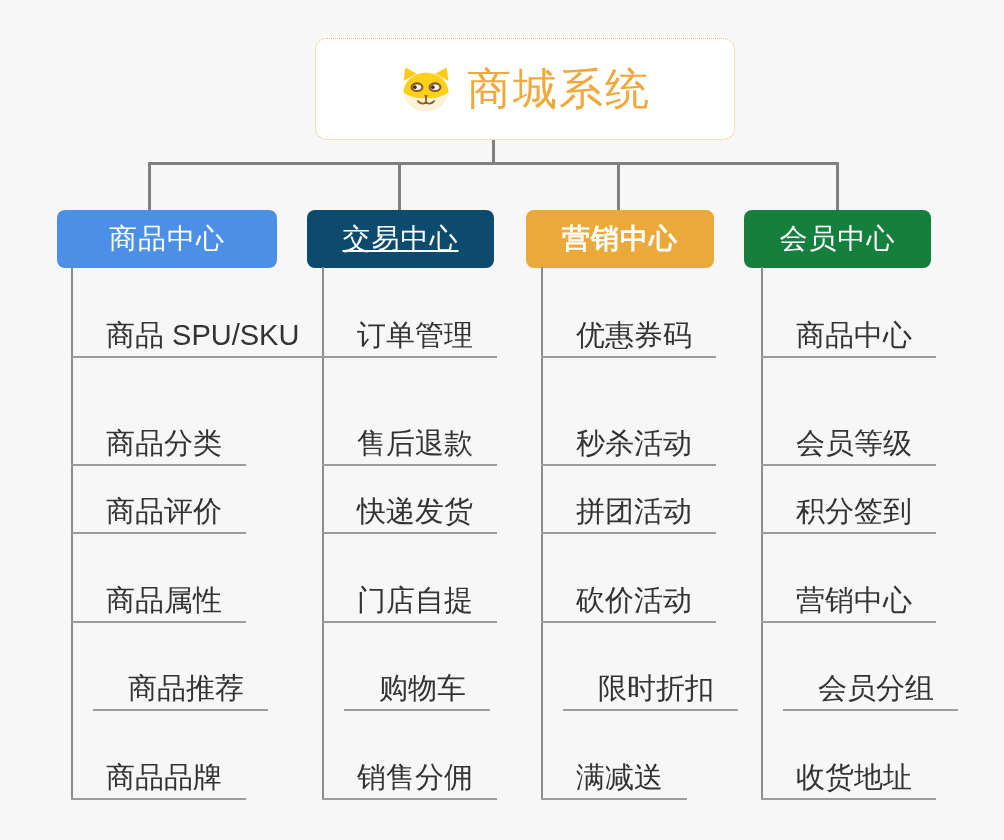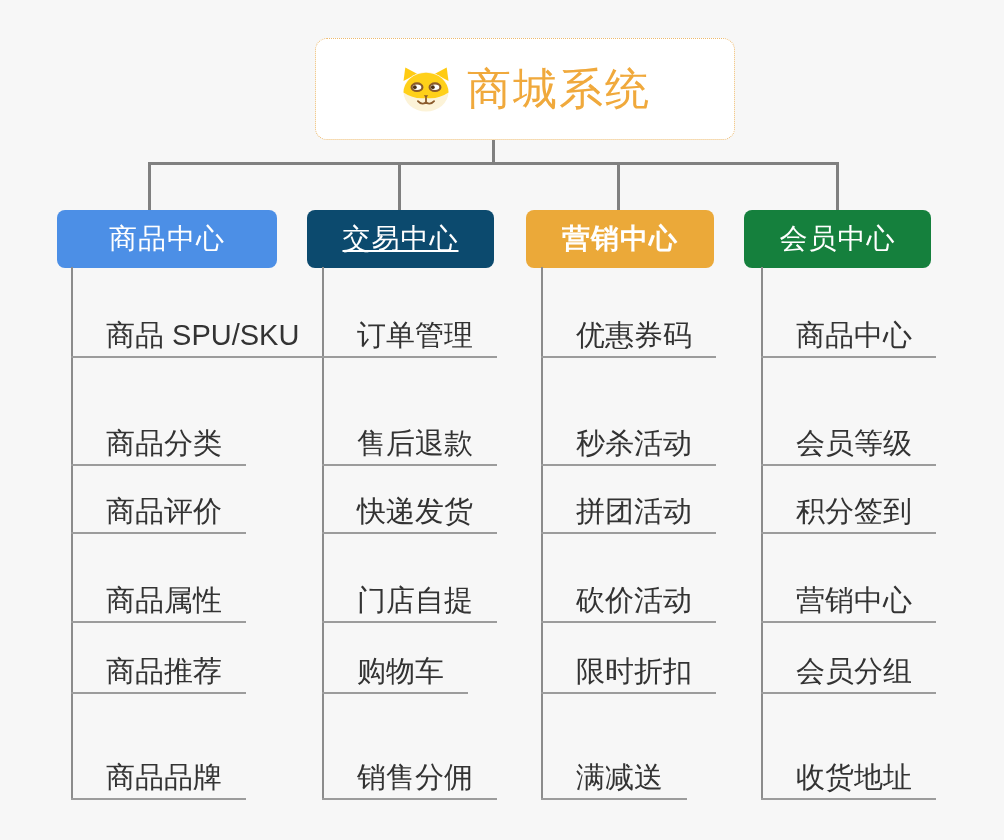--- a/index.html
+++ b/index.html
@@ -85,21 +85,21 @@
     font-size: 29px;
     line-height: 30px;
     color: #333333;
     padding: 0 24px 6px 35px;
     border-bottom: 2px solid #9C9C9C;
   }
   .leaf.r0 { top: 320px; }
   .leaf.r1 { top: 408px; margin-top: 20px; }
   .leaf.r2 { top: 496px; }
   .leaf.r3 { top: 585px; }
-  .leaf.r4 { top: 656px; }
+  .leaf.r4 { top: 673px; margin-left: 22px; }
   .leaf.r5 { top: 762px; }
 </style>
 </head>
 <body>
 
 <div class="canvas">
 
   <div class="root-node" style="border-color: rgb(237, 186, 110);">
     <span>
       <svg class="shiba" viewBox="0 0 60 52" xmlns="http://www.w3.org/2000/svg">

